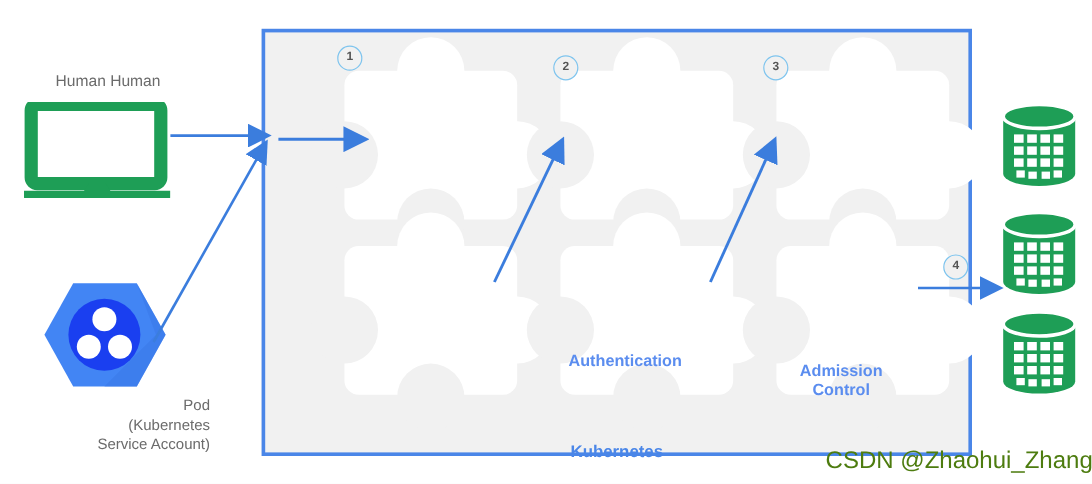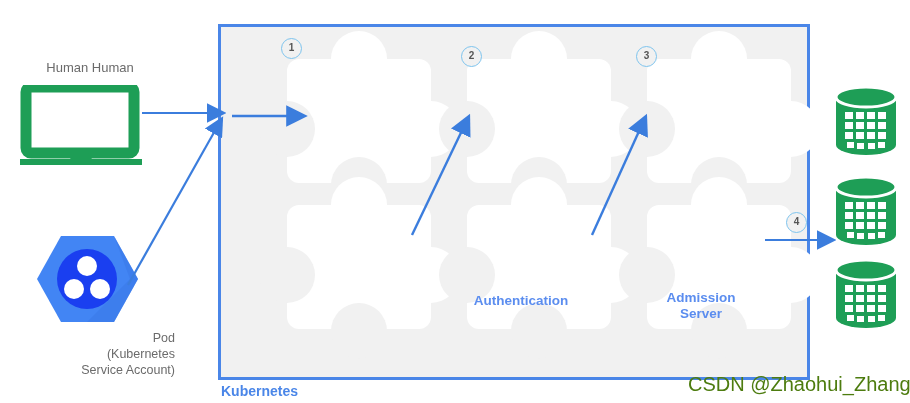--- a/index.html
+++ b/index.html
@@ -28,21 +28,21 @@
   .badge{position:absolute;width:19px;height:19px;border-radius:50%;
        border:1.6px solid #7ec4ee;background:#f1f1f1;color:#555;
        font-size:10px;font-weight:700;line-height:17px;text-align:center;
        z-index:9;}
 
   
   .stage-label{position:absolute;color:#5b8def;font-weight:700;font-size:13.5px;
        text-align:center;line-height:16px;z-index:8;}
 
   
-  #api-caption{position:absolute;left:0;right:0;top:356px;z-index:8;}
+  #api-caption{position:absolute;left:0;right:0;top:341px;text-align:center;z-index:8;}
   #api-caption .k8s{color:#4a86e8;font-weight:700;font-size:14px;display:block;}
   #api-caption .apisrv{color:#4a86e8;font-style:italic;font-size:11.5px;display:block;
        margin-top:1px;}
 
   
   #human-user-label{left:10px;top:60px;width:160px;text-align:center;
        color:#6b6b6b;font-size:13px;}
   #laptop{left:20px;top:85px;width:122px;height:80px;}
   #pod-label{left:5px;top:330px;width:170px;text-align:right;
        color:#6b6b6b;font-size:12.5px;line-height:16px;}
@@ -108,23 +108,23 @@
       <div class="notch-left"></div>
       <div class="notch-bottom"></div>
   </div>
 
   <div class="badge" style="left:60px;top:11px;">1</div>
   <div class="badge" style="left:240px;top:19px;">2</div>
   <div class="badge" style="left:415px;top:19px;">3</div>
   <div class="badge" style="left:565px;top:185px;">4</div>
 
   <div class="stage-label" style="left:210px;top:266px;width:180px;">Authentication</div>
-  <div class="stage-label" style="left:395px;top:263px;width:170px;">
+  <div class="stage-label" style="left:395px;top:274px;width:170px;">
     <span>Admission</span><br>
-    <span>Server</span>
+    <span>Control</span>
   </div>
 
   <div id="api-caption">
     <span class="k8s">Kubernetes</span>
   </div>
 </div>
 
 <div class="abs" id="human-user-label">Human Human</div>
 
 <svg class="abs" id="laptop" viewBox="0 0 122 80">

